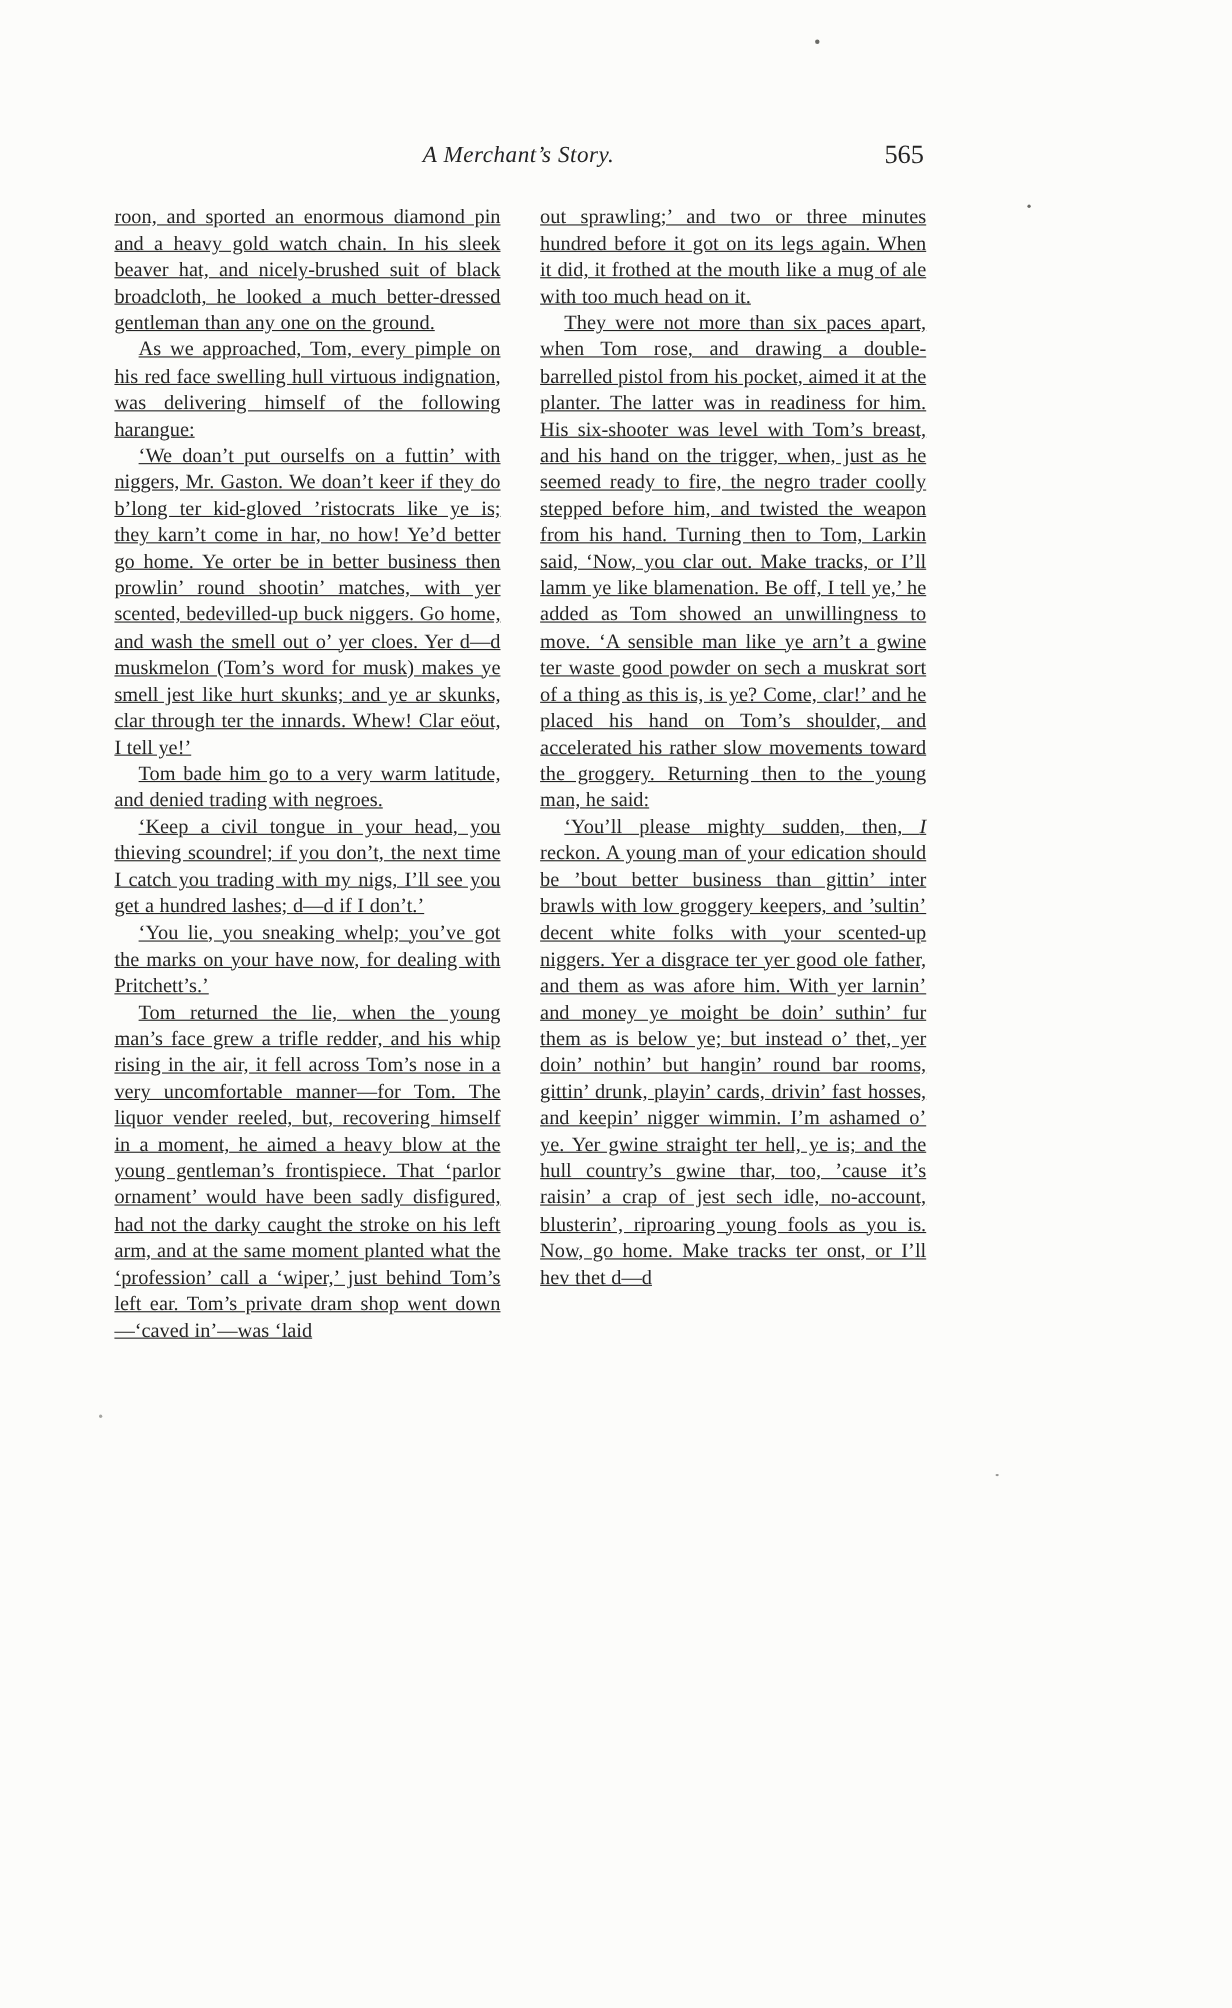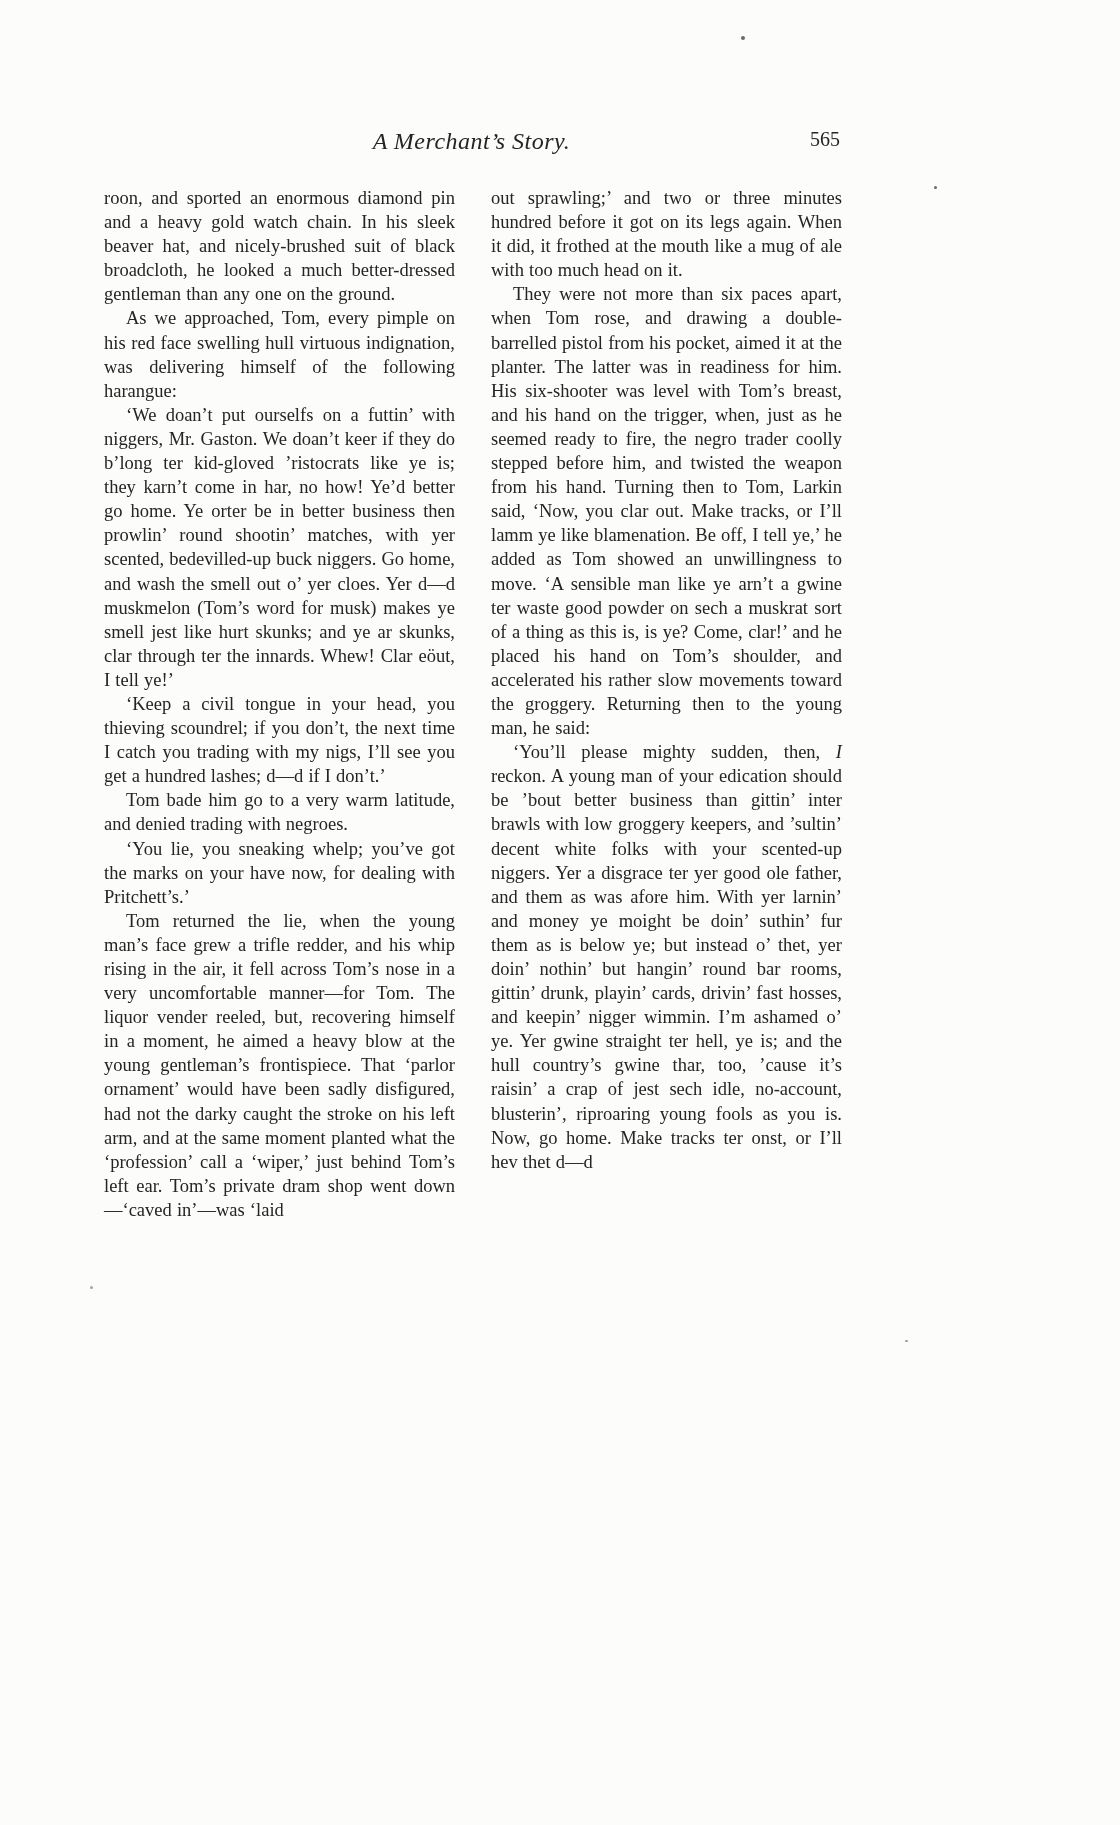--- a/index.html
+++ b/index.html
@@ -25,32 +25,33 @@
     position: relative;
     height: 34px;
     margin-bottom: 24px;
   }
   .running-title {
     position: absolute;
     left: 0;
     right: 3px;
     text-align: center;
     font-style: italic;
-    font-size: 24px;
+    font-size: 21px;
     letter-spacing: 0.5px;
   }
   .page-number {
     position: absolute;
     right: 2px;
     top: 0;
-    font-size: 20px;
+    font-size: 24px;
   }
   .columns {
     display: flex;
     gap: 36px;
+    text-decoration: underline;
   }
   .column {
     width: 357px;
     text-align: justify;
     font-size: 18.5px;
     line-height: 24.1px;
     word-spacing: 0.5px;
   }
   .column p {
     margin: 0;
@@ -80,22 +81,22 @@
 <div class="page-block">
   <div class="page-header">
     <div class="running-title">A Merchant’s Story.</div>
     <div class="page-number">565</div>
   </div>
   <div class="columns">
     <div class="column" id="col-left">
         <p>roon, and sported an enormous diamond pin and a heavy gold watch chain. In his sleek beaver hat, and nicely-brushed suit of black broadcloth, he looked a much better-dressed gentleman than any one on the ground.</p>
         <p class="indent">As we approached, Tom, every pimple on his red face swelling hull virtuous indignation, was delivering himself of the following harangue:</p>
         <p class="indent">‘We doan’t put ourselfs on a futtin’ with niggers, Mr. Gaston. We doan’t keer if they do b’long ter kid-gloved ’ristocrats like ye is; they karn’t come in har, no how! Ye’d better go home. Ye orter be in better business then prowlin’ round shootin’ matches, with yer scented, bedevilled-up buck niggers. Go home, and wash the smell out o’ yer cloes. Yer d—d muskmelon (Tom’s word for musk) makes ye smell jest like hurt skunks; and ye ar skunks, clar through ter the innards. Whew! Clar eöut, I tell ye!’</p>
+        <p class="indent">Tom bade him go to a very warm latitude, and denied trading with negroes.</p>
         <p class="indent">‘Keep a civil tongue in your head, you thieving scoundrel; if you don’t, the next time I catch you trading with my nigs, I’ll see you get a hundred lashes; d—d if I don’t.’</p>
-        <p class="indent">Tom bade him go to a very warm latitude, and denied trading with negroes.</p>
         <p class="indent">‘You lie, you sneaking whelp; you’ve got the marks on your have now, for dealing with Pritchett’s.’</p>
         <p class="indent">Tom returned the lie, when the young man’s face grew a trifle redder, and his whip rising in the air, it fell across Tom’s nose in a very uncomfortable manner—for Tom. The liquor vender reeled, but, recovering himself in a moment, he aimed a heavy blow at the young gentleman’s frontispiece. That ‘parlor ornament’ would have been sadly disfigured, had not the darky caught the stroke on his left arm, and at the same moment planted what the ‘profession’ call a ‘wiper,’ just behind Tom’s left ear. Tom’s private dram shop went down—‘caved in’—was ‘laid</p>
       </div>
     <div class="column" id="col-right">
         <p>out sprawling;’ and two or three minutes hundred before it got on its legs again. When it did, it frothed at the mouth like a mug of ale with too much head on it.</p>
         <p class="indent">They were not more than six paces apart, when Tom rose, and drawing a double-barrelled pistol from his pocket, aimed it at the planter. The latter was in readiness for him. His six-shooter was level with Tom’s breast, and his hand on the trigger, when, just as he seemed ready to fire, the negro trader coolly stepped before him, and twisted the weapon from his hand. Turning then to Tom, Larkin said, ‘Now, you clar out. Make tracks, or I’ll lamm ye like blamenation. Be off, I tell ye,’ he added as Tom showed an unwillingness to move. ‘A sensible man like ye arn’t a gwine ter waste good powder on sech a muskrat sort of a thing as this is, is ye? Come, clar!’ and he placed his hand on Tom’s shoulder, and accelerated his rather slow movements toward the groggery. Returning then to the young man, he said:</p>
         <p class="indent">‘You’ll please mighty sudden, then, <i>I</i> reckon. A young man of your edication should be ’bout better business than gittin’ inter brawls with low groggery keepers, and ’sultin’ decent white folks with your scented-up niggers. Yer a disgrace ter yer good ole father, and them as was afore him. With yer larnin’ and money ye moight be doin’ suthin’ fur them as is below ye; but instead o’ thet, yer doin’ nothin’ but hangin’ round bar rooms, gittin’ drunk, playin’ cards, drivin’ fast hosses, and keepin’ nigger wimmin. I’m ashamed o’ ye. Yer gwine straight ter hell, ye is; and the hull country’s gwine thar, too, ’cause it’s raisin’ a crap of jest sech idle, no-account, blusterin’, riproaring young fools as you is. Now, go home. Make tracks ter onst, or I’ll hev thet d—d</p>
       </div>
   </div>
 </div>

